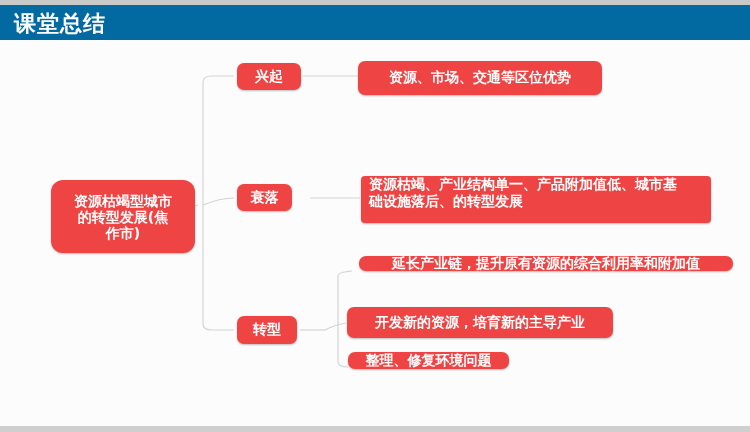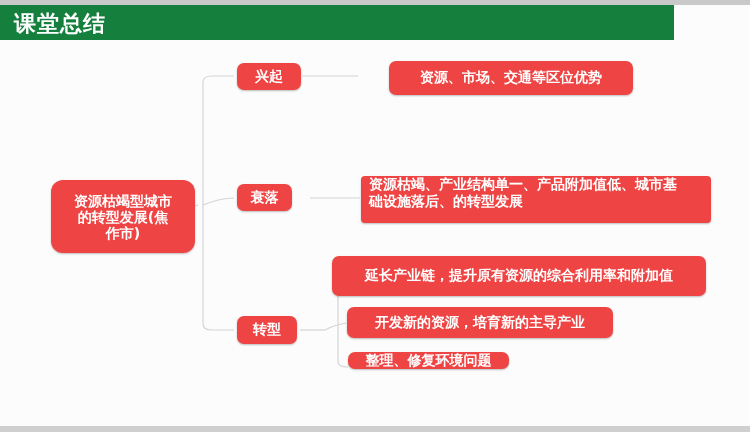--- a/index.html
+++ b/index.html
@@ -1,19 +1,19 @@
 <!DOCTYPE html>
 <html><head>
 <meta charset="utf-8">
 <style>
   html, body { margin:0; padding:0; }
   body { width:750px; height:432px; position:relative; background:#fbfcfb; overflow:hidden;
          font-family:"DejaVu Sans","Liberation Sans",sans-serif; }
   .topstrip { position:absolute; left:0; top:0; width:750px; height:5px; background:#c9c9c9; }
-  .header { position:absolute; left:0; top:5px; width:674px; height:35px; background:#15803d; }
+  .header { position:absolute; left:0; top:5px; width:750px; height:35px; background:#0369a1; }
   .header-title { position:absolute; left:14px; top:4px; color:#fff; font-size:22px; font-weight:bold; letter-spacing:1px; }
   .botstrip { position:absolute; left:0; top:426px; width:750px; height:6px; background:#cfcfcf; }
   .node { position:absolute; background:#ef4444; color:#fff; font-weight:bold; border-radius:7px;
           box-shadow:0 1px 2px rgba(0,0,0,0.25); display:flex; align-items:center; justify-content:center;
           box-sizing:border-box; font-size:14px; }
   .node.left { justify-content:flex-start; padding-left:12px; }
   .lines { position:absolute; left:0; top:0; }
 </style>
 </head>
 <body>
@@ -40,36 +40,36 @@
 
 <div class="node" style="left:51px;top:180px;width:144px;height:73px;border-radius:12px;flex-direction:column;font-size:14px;line-height:16px;">
   <span>资源枯竭型城市</span>
   <span>的转型发展(焦</span>
   <span>作市)</span>
 </div>
 
 <div class="node" style="left:237px;top:63px;width:64px;height:27px;">
   <span>兴起</span>
 </div>
-<div class="node" style="left:358px;top:61px;width:244px;height:34px;margin-left:31px;">
+<div class="node" style="left:358px;top:61px;width:244px;height:34px;">
   <span>资源、市场、交通等区位优势</span>
 </div>
 
 <div class="node" style="left:237px;top:184px;width:55px;height:27px;border-radius:7px;">
   <span>衰落</span>
 </div>
 <div class="node left" style="left:361px;top:176px;width:350px;height:47px;flex-direction:column;align-items:flex-start;padding-left:8px;line-height:17px;border-radius:4px;">
   <span>资源枯竭、产业结构单一、产品附加值低、城市基</span>
   <span>础设施落后、的转型发展</span>
 </div>
 
 <div class="node" style="left:237px;top:316px;width:60px;height:28px;text-align:right;">
   <span>转型</span>
 </div>
-<div class="node" style="left:332px;top:256px;width:374px;height:40px;font-family:Liberation Serif, serif;">
+<div class="node" style="left:359px;top:256px;width:374px;height:15px;font-family:Liberation Serif, serif;">
   <span>延长产业链，提升原有资源的综合利用率和附加值</span>
 </div>
 <div class="node" style="left:347px;top:307px;width:266px;height:31px;justify-content:center;">
   <span>开发新的资源，培育新的主导产业</span>
 </div>
 <div class="node" style="left:348px;top:352px;width:161px;height:17px;">
   <span>整理、修复环境问题</span>
 </div>
 
 <div class="botstrip"></div>

